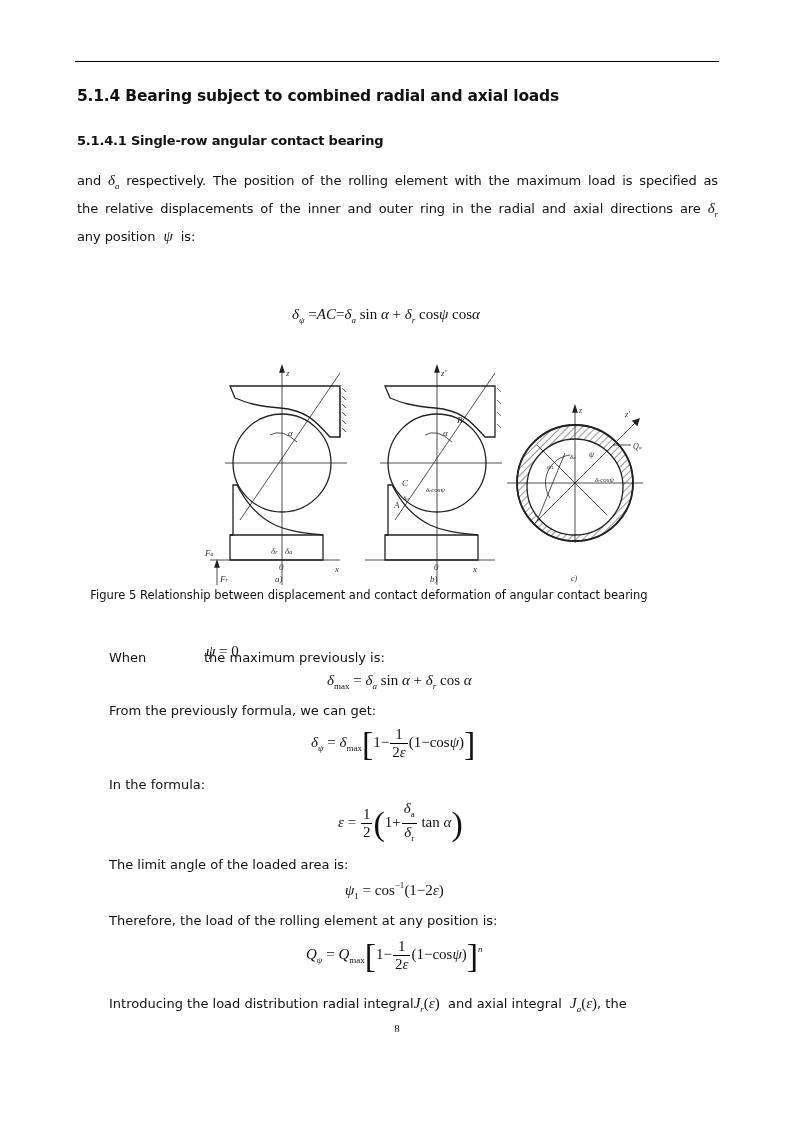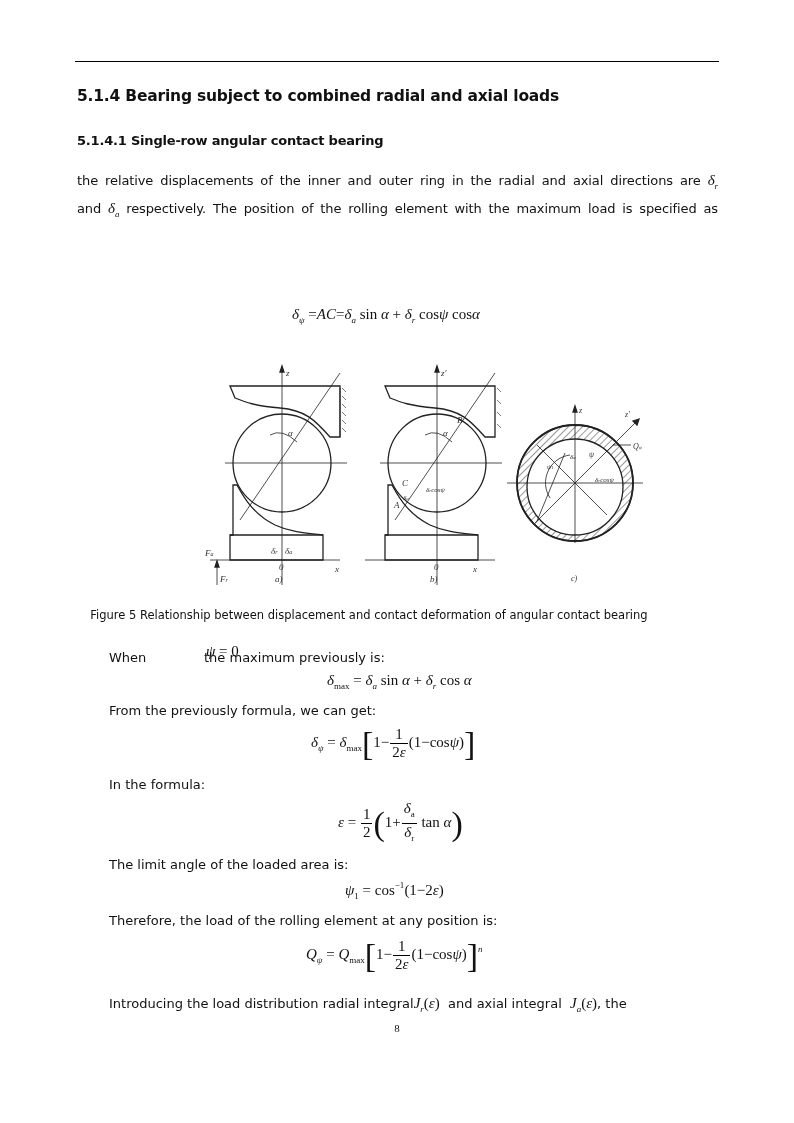--- a/index.html
+++ b/index.html
@@ -15,35 +15,36 @@
   .m { font-family:"Liberation Serif", "DejaVu Serif", serif; font-style:italic; font-size:15px; }
   .mr { font-family:"Liberation Serif", "DejaVu Serif", serif; font-style:normal; font-size:15px; }
   .sub { font-size:9px; vertical-align:-4px; }
   .sup { font-size:9px; vertical-align:7px; }
   .eq { font-family:"Liberation Serif", "DejaVu Serif", serif; font-size:15px; white-space:nowrap; }
   .txt { font-size:13px; white-space:nowrap; }
   .frac { display:inline-block; vertical-align:middle; text-align:center; line-height:17px; margin:0 1px; }
   .frac .num { display:block; border-bottom:1px solid #000; padding:0 2px; }
   .frac .den { display:block; padding:0 2px; }
   .bigbr { font-size:34px; font-style:normal; vertical-align:middle; font-weight:100; line-height:34px; }
-  .caption { left:0; width:738px; top:608px; text-align:center; font-size:11.5px; white-space:nowrap; }
+  .caption { left:0; width:738px; top:588px; text-align:center; font-size:11.5px; white-space:nowrap; }
   .pagenum { left:0; width:794px; top:1022px; text-align:center; font-size:11px; font-family:"Liberation Serif", serif; }
   svg text { font-family:"Liberation Serif", "DejaVu Serif", serif; font-style:italic; }
 </style>
 </head>
 <body>
 
 <div class="abs rule"></div>
 
 <div class="abs h3">5.1.4 Bearing subject to combined radial and axial loads</div>
 <div class="abs h4">5.1.4.1 Single-row angular contact bearing</div>
 
 <div class="abs para" style="top:166px;">
+  <span class="line"><span>and</span> <span class="m"><span>δ</span><span class="sub">a</span></span> <span>respectively. The position of the rolling element with the maximum load is specified as</span></span>
   <span class="line"><span>the relative displacements of the inner and outer ring in the radial and axial directions are</span> <span class="m"><span>δ</span><span class="sub">r</span></span></span>
-  <span class="line"><span>and</span> <span class="m"><span>δ</span><span class="sub">a</span></span> <span>respectively. The position of the rolling element with the maximum load is specified as</span></span>
+  <span class="line last"><span>any position</span>&nbsp;&nbsp;<span class="m">ψ</span>&nbsp;&nbsp;<span>is:</span></span>
 </div>
 
 <div class="abs eq" style="left:292px; top:306px;">
   <span class="m">δ<span class="sub">ψ</span></span> =<span class="m">AC</span>=<span class="m">δ<span class="sub">a</span></span> sin <span class="m">α</span> + <span class="m">δ<span class="sub">r</span></span> cos<span class="m">ψ</span> cos<span class="m">α</span>
 </div>
 
 <svg class="abs" style="left:195px; top:360px;" width="470" height="232" viewBox="0 0 470 232">
   <defs>
     <pattern id="hatch" width="5" height="5" patternUnits="userSpaceOnUse" patternTransform="rotate(45)">
       <line x1="0" y1="0" x2="0" y2="5" stroke="#333" stroke-width="1"></line>

